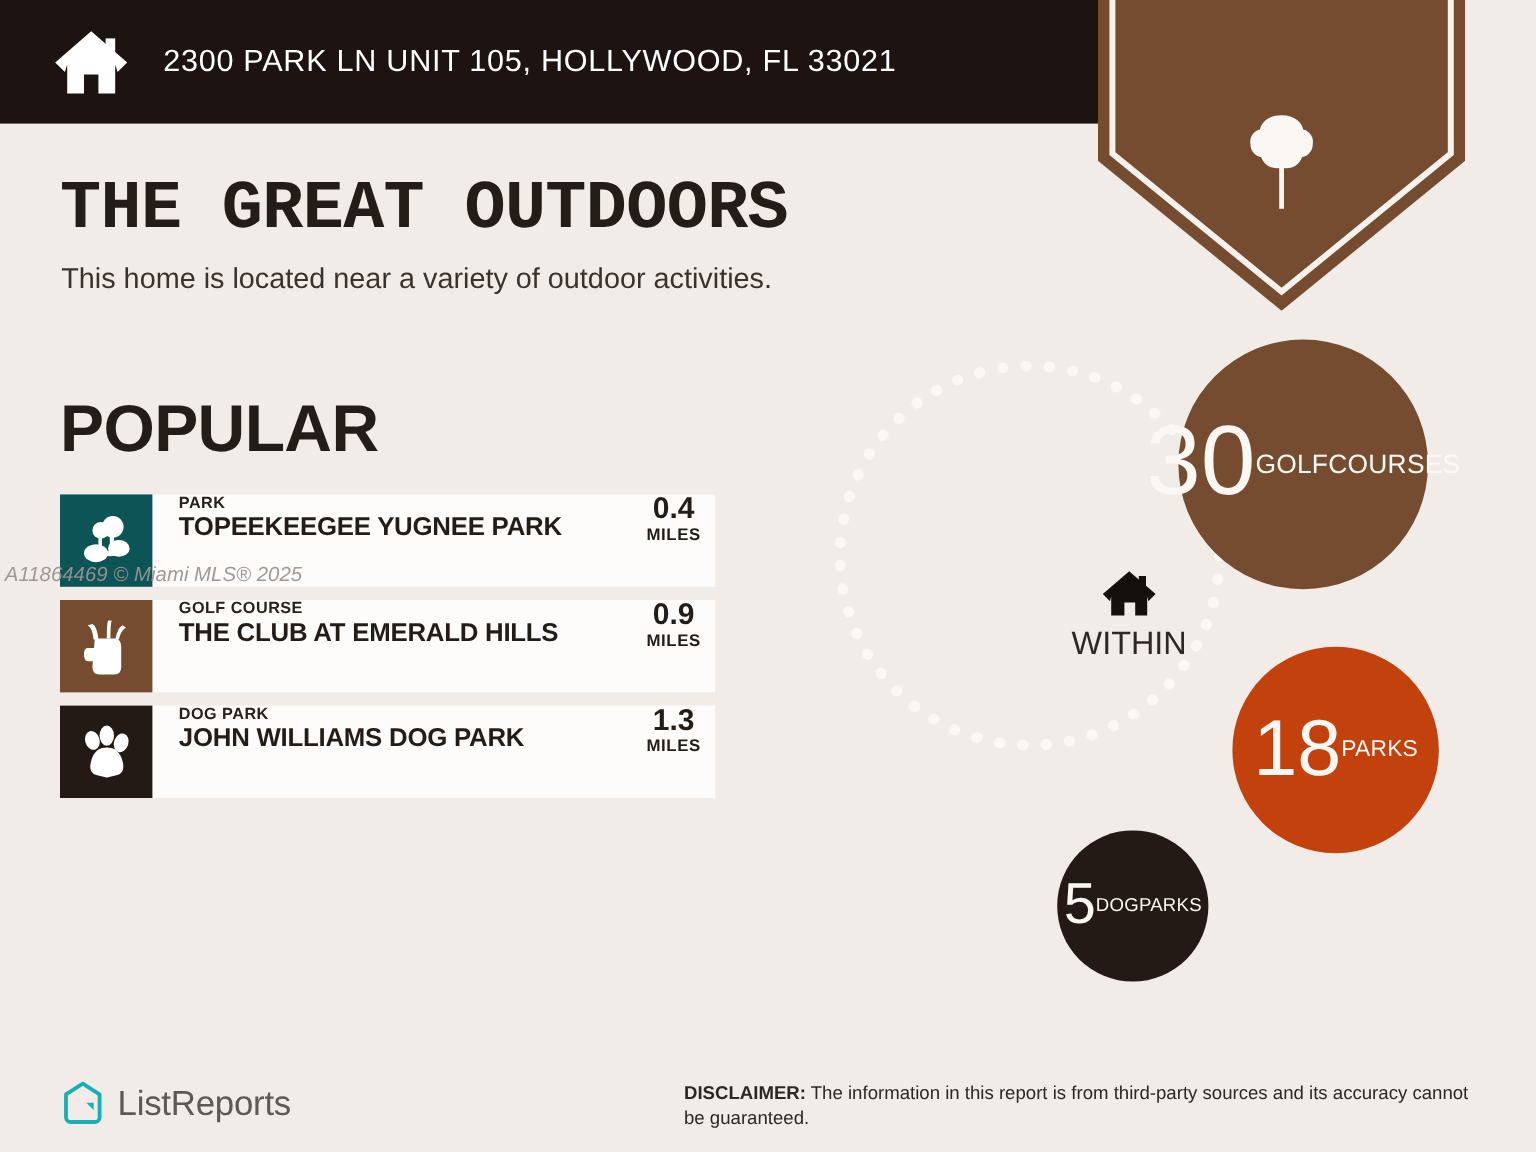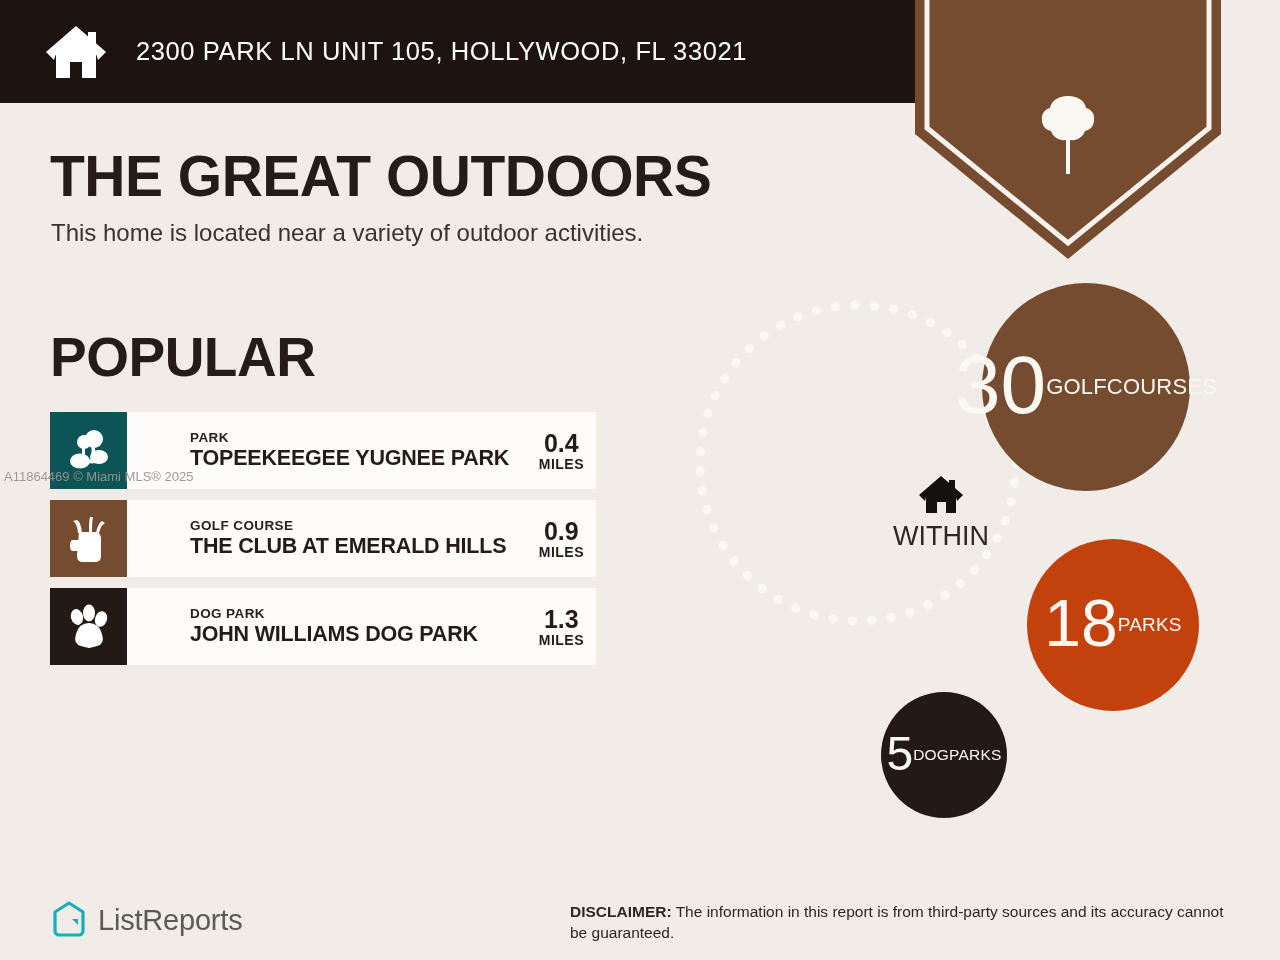--- a/index.html
+++ b/index.html
@@ -65,20 +65,21 @@
 
   
   .title-main {
     position: absolute;
     left: 50px; top: 143px;
     font-size: 57px;
     font-weight: 700;
     letter-spacing: -0.5px;
     color: #231c17;
     margin: 0;
+    font-family: Liberation Mono, monospace;
   }
   .title-sub {
     position: absolute;
     left: 51px; top: 219px;
     font-size: 24px;
     font-weight: 400;
     color: #3b322c;
     margin: 0;
   }
   .section-title {
@@ -108,24 +109,23 @@
     width: 77px; height: 77px;
     flex: 0 0 77px;
     display: flex;
     align-items: center;
     justify-content: center;
   }
   .poi-icon svg { display: block; }
   .poi-body {
     flex: 1 1 auto;
     display: flex;
-    align-items: center;
+    align-items: flex-start;
     justify-content: space-between;
     padding: 0 12px 0 22px;
-    margin-left: 41px;
   }
   .poi-texts { line-height: 1.05; }
   .poi-cat {
     font-size: 13.5px;
     font-weight: 700;
     letter-spacing: 0.4px;
     color: #2a211c;
     display: block;
     margin-bottom: 2px;
   }
@@ -155,26 +155,27 @@
     font-weight: 700;
     letter-spacing: 0.5px;
     color: #231c17;
     margin-top: 1px;
   }
 
   
   .watermark {
     position: absolute;
     left: 4px; top: 469px;
-    font-size: 13px;
+    font-size: 17px;
     color: #9b9490;
     opacity: 0.95;
     z-index: 5;
     white-space: nowrap;
     pointer-events: none;
+    font-style: italic;
   }
 
   
   .stats-area {
     position: absolute;
     left: 660px; top: 270px;
     width: 560px; height: 570px;
   }
   .dotted-ring {
     position: absolute;

